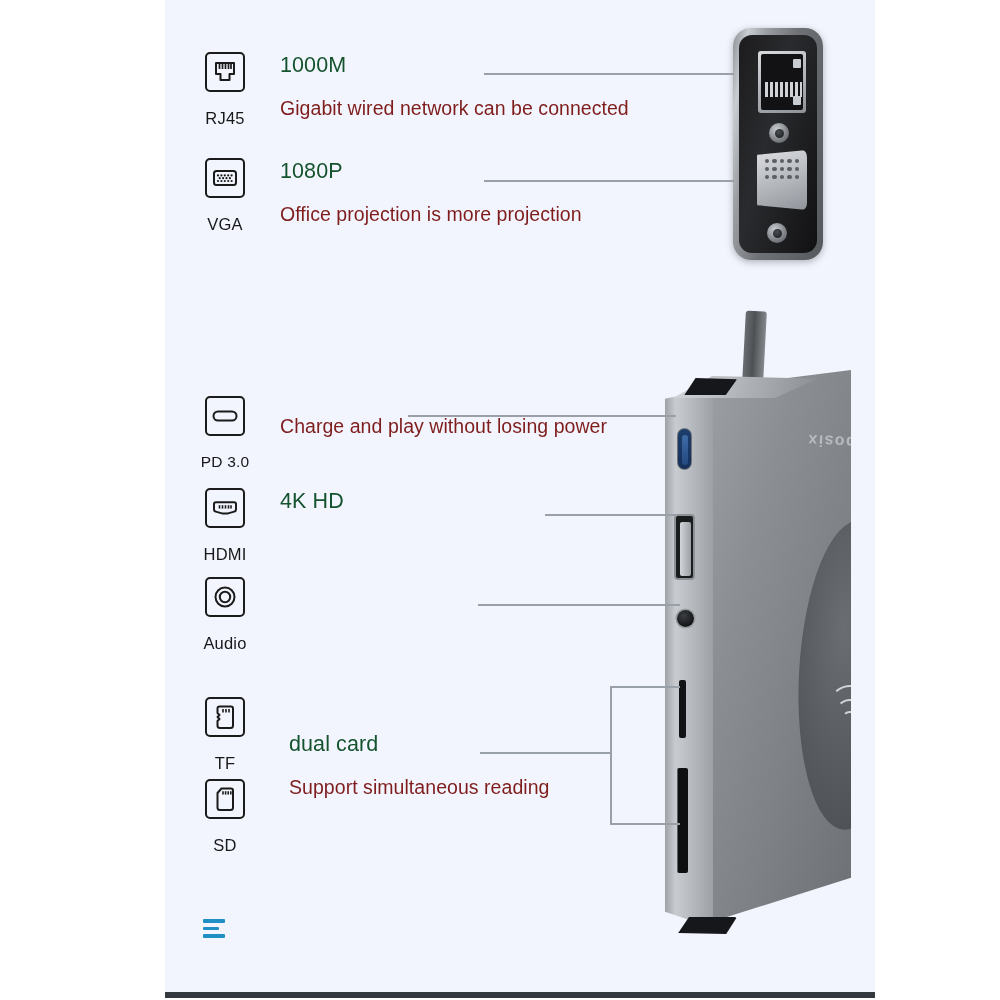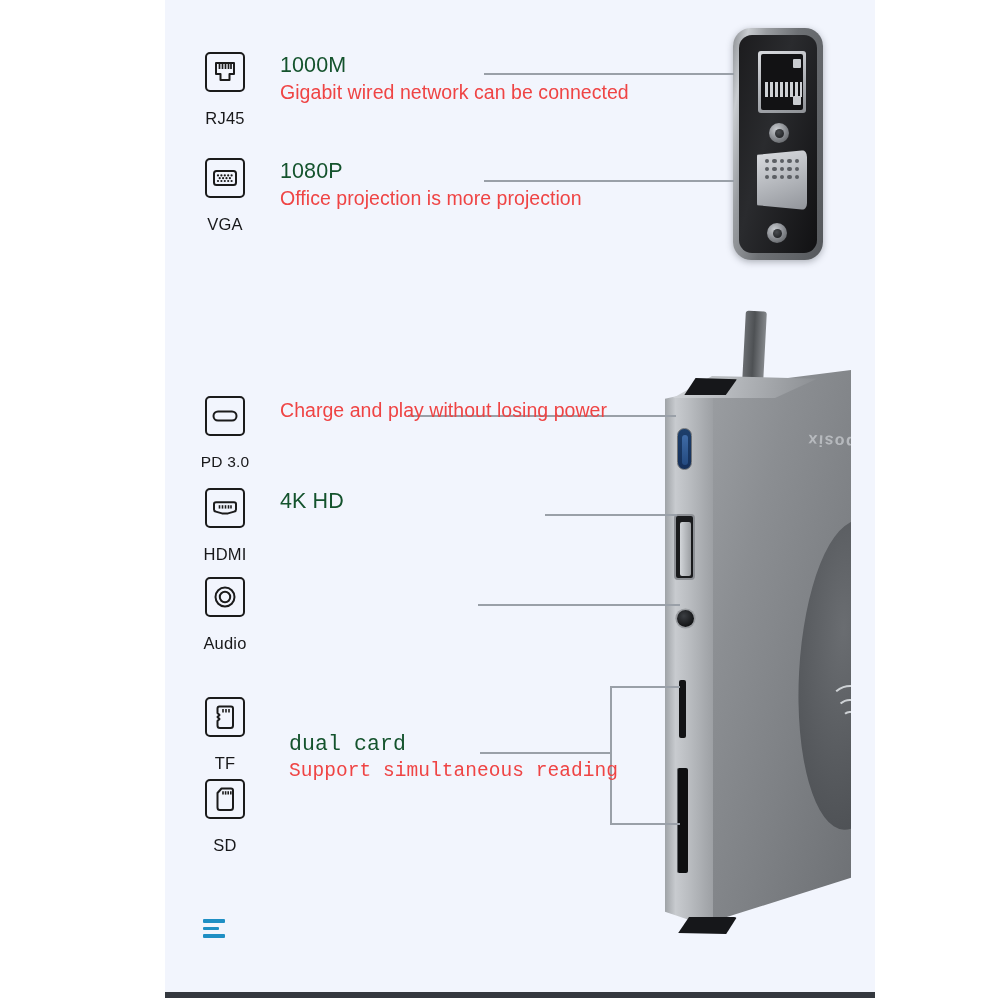--- a/index.html
+++ b/index.html
@@ -34,22 +34,22 @@
     font-size:16.5px; color:#18181a; margin-top:17px; letter-spacing:.2px;
     white-space:nowrap; font-weight:400;
   }
   .icon-label.small{ font-size:15.5px; }
   .text-col{ margin-left:26px; }
   .title{
     font-size:21.5px; color:#14532d; letter-spacing:.1px; line-height:1.22;
     white-space:nowrap; font-weight:400;
   }
   .subtitle{
-    font-size:19.5px; color:#ef4444; letter-spacing:.05px; line-height:1.3;
-    margin-top:2px; white-space:nowrap; font-weight:400;
+    font-size:19.5px; color:#7f1d1d; letter-spacing:.05px; line-height:1.3;
+    margin-top:18px; white-space:nowrap; font-weight:400;
   }
 
   
   .lead{ position:absolute; height:1.6px; background:#9aa0a8; }
   .lead-v{ position:absolute; width:1.6px; background:#9aa0a8; }
 
   
   .hamburger{ position:absolute; left:203px; top:919px; width:24px; }
   .hamburger span{ display:block; height:3.6px; background:#1f8fc4; border-radius:1px; margin-bottom:4px; }
   .hamburger span:nth-child(1){ width:22px; }
@@ -412,21 +412,21 @@
           <g stroke="#1b1b1b" stroke-width="1.6">
             <line x1="9" y1="5.2" x2="9" y2="8.6"></line>
             <line x1="11.6" y1="5.2" x2="11.6" y2="8.6"></line>
             <line x1="14.2" y1="5.2" x2="14.2" y2="8.6"></line>
             <line x1="16.8" y1="5.2" x2="16.8" y2="8.6"></line>
           </g>
         </svg>
       </div>
       <div class="icon-label">SD</div>
     </div>
-    <div class="text-col" style="margin-top:34px;font-family:Liberation Mono, monospace;">
+    <div class="text-col" style="margin-top:34px;">
       <div class="title">dual card</div>
       <div class="subtitle">Support simultaneous reading</div>
     </div>
   </div>
 
   <div class="hamburger">
     <span></span>
     <span></span>
     <span></span>
   </div>

